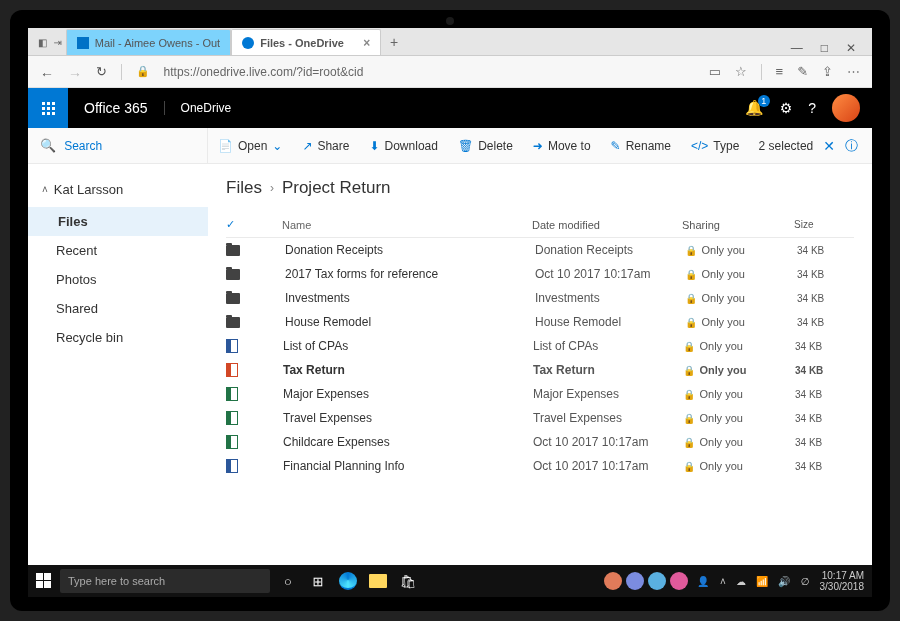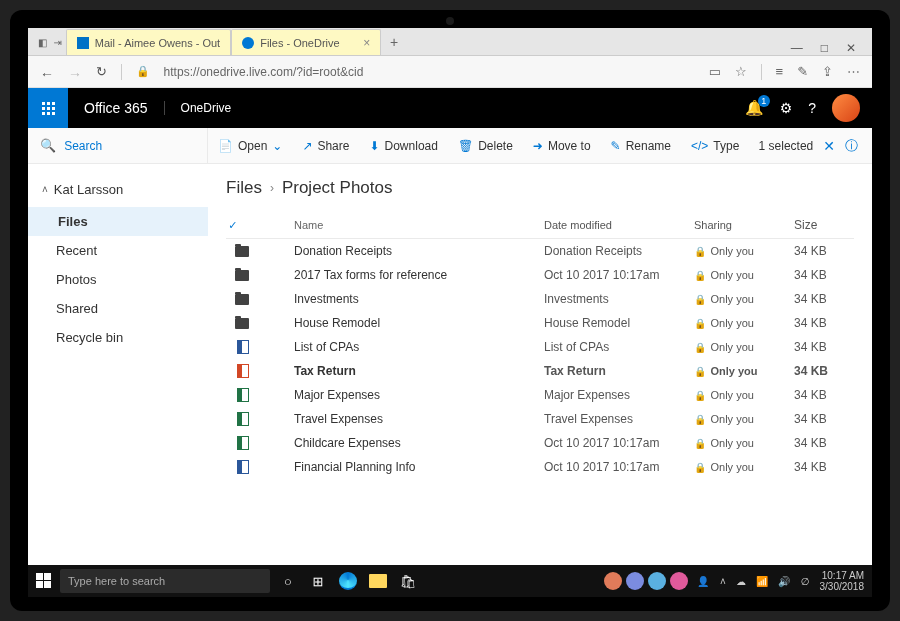--- a/index.html
+++ b/index.html
@@ -5,22 +5,22 @@
 * { margin: 0; padding: 0; box-sizing: border-box; font-family: "Segoe UI", -apple-system, sans-serif; }
 body { background: #222; display: flex; align-items: center; justify-content: center; height: 621px; width: 900px; }
 .device { width: 880px; height: 601px; background: #000; border-radius: 12px; padding: 18px 18px 14px 18px; position: relative; }
 .camera { position: absolute; top: 7px; left: 50%; transform: translateX(-50%); width: 8px; height: 8px; background: #1a1a1a; border-radius: 50%; }
 .screen { width: 100%; height: 100%; background: #fff; display: flex; flex-direction: column; overflow: hidden; }
 
 
 .browser-tabs { height: 28px; background: #e6e6e6; display: flex; align-items: flex-end; padding: 0 6px; font-size: 11px; color: #555; border-bottom: 1px solid #ccc; }
 .tab-icon-group { display: flex; align-items: center; gap: 6px; padding: 0 4px; height: 26px; }
 .tab-icon-group span { font-size: 10px; color: #666; }
-.browser-tab { height: 26px; display: flex; align-items: center; gap: 6px; padding: 0 10px; border-top: 1px solid #ccc; border-left: 1px solid #ccc; border-right: 1px solid #ccc; background: #fef9c3; border-radius: 2px 2px 0 0; min-width: 150px; max-width: 180px; }
-.browser-tab.active { background: #fef9c3; }
+.browser-tab { height: 26px; display: flex; align-items: center; gap: 6px; padding: 0 10px; border-top: 1px solid #ccc; border-left: 1px solid #ccc; border-right: 1px solid #ccc; background: #7dd3fc; border-radius: 2px 2px 0 0; min-width: 150px; max-width: 180px; }
+.browser-tab.active { background: #ffffff; font-weight: bold; }
 .browser-tab .favicon { width: 12px; height: 12px; flex-shrink: 0; }
 .browser-tab .tab-title { white-space: nowrap; overflow: hidden; text-overflow: ellipsis; flex: 1; }
 .browser-tab .tab-close { font-size: 12px; color: #888; cursor: pointer; }
 .new-tab { width: 26px; height: 26px; display: flex; align-items: center; justify-content: center; color: #666; font-size: 14px; }
 .window-controls { margin-left: auto; display: flex; gap: 18px; padding-right: 10px; color: #555; }
 .window-controls span { font-size: 12px; cursor: pointer; }
 
 .addr-bar { height: 32px; background: #f7f7f7; display: flex; align-items: center; padding: 0 12px; gap: 14px; border-bottom: 1px solid #e0e0e0; font-size: 12px; color: #555; }
 .addr-bar .nav-btn { font-size: 14px; color: #555; cursor: pointer; }
 .addr-bar .refresh { font-size: 13px; }
@@ -68,21 +68,21 @@
 
 .file-table { width: 100%; font-size: 12px; }
 .ft-header { display: flex; align-items: center; padding: 6px 0; border-bottom: 1px solid #eaeaea; color: #666; font-size: 11px; }
 .ft-row { display: flex; align-items: center; padding: 5px 0; color: #333; }
 .ft-row.selected { font-weight: 600; }
 .col-check { width: 34px; text-align: center; }
 .col-icon { width: 24px; display: flex; align-items: center; justify-content: center; }
 .col-name { flex: 0 0 250px; margin-left: 45px; }
 .col-date { flex: 0 0 150px; color: #555; }
 .col-share { flex: 0 0 100px; color: #555; display: flex; align-items: center; gap: 4px; font-size: 11px; }
-.col-size { flex: 0 0 60px; color: #555; font-size: 12px; }
+.col-size { flex: 0 0 60px; color: #555; font-size: 10px; margin-left: 12px; }
 .file-icon { width: 14px; height: 11px; display: inline-block; }
 .folder-ico { background: #424242; border-radius: 1px; position: relative; }
 .folder-ico::before { content: ""; position: absolute; top: -2px; left: 0; width: 6px; height: 2px; background: #424242; border-radius: 1px 1px 0 0; }
 .doc-ico { width: 12px; height: 14px; border: 1px solid; display: inline-block; position: relative; }
 .doc-ico.word { border-color: #2b579a; background: linear-gradient(to right, #2b579a 35%, #fff 35%); }
 .doc-ico.excel { border-color: #217346; background: linear-gradient(to right, #217346 35%, #fff 35%); }
 .doc-ico.ppt { border-color: #d24726; background: linear-gradient(to right, #d24726 35%, #fff 35%); }
 .lock-ico { font-size: 10px; color: #888; }
 
 
@@ -198,21 +198,21 @@
         </div>
       <div class="cmd-item">
           <span class="ci-icon">✎</span>
           <span>Rename</span>
         </div>
       <div class="cmd-item">
           <span class="ci-icon">&lt;/&gt;</span>
           <span>Type</span>
         </div>
       <div class="cmd-right">
-        <span class="sel">1 selected</span>
+        <span class="sel">2 selected</span>
         <span class="close-sel">✕</span>
         <span class="info">ⓘ</span>
       </div>
     </div>
 
     <div class="body-split">
       <div class="sidebar">
         <div class="user-row">
           <span class="chev-up">˄</span>
           <span>Kat Larsson</span>
@@ -223,21 +223,21 @@
             <div class="nav-item">Photos</div>
             <div class="nav-item">Shared</div>
             <div class="nav-item">Recycle bin</div>
           </div>
       </div>
 
       <div class="main">
         <div class="breadcrumb">
           <span>Files</span>
           <span class="bc-sep">›</span>
-          <span class="bc-current">Project Photos</span>
+          <span class="bc-current">Project Return</span>
         </div>
 
         <div class="file-table">
           <div class="ft-header">
             <div class="col-check"><span style="color:#0078d4">✓</span></div>
             <div class="col-icon"></div>
             <div class="col-name">Name</div>
             <div class="col-date">Date modified</div>
             <div class="col-share">Sharing</div>
             <div class="col-size">Size</div>

